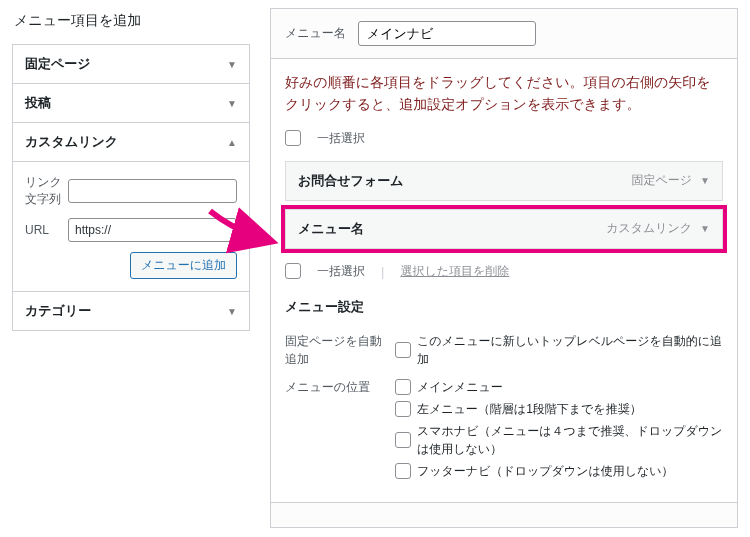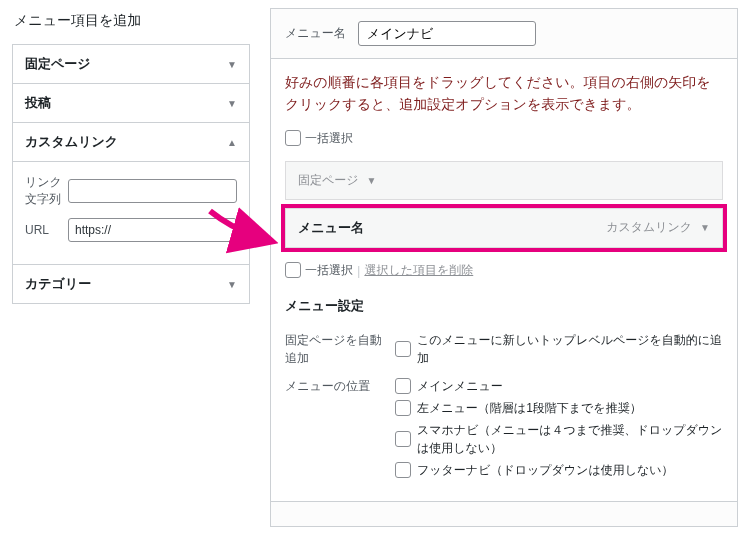--- a/index.html
+++ b/index.html
@@ -74,21 +74,21 @@
   .panel-header label { font-size: 12px; color: #50575e; }
   .menu-name-input {
     width: 178px;
     border: 1px solid #8c8f94;
     border-radius: 3px;
     padding: 4px 8px;
     font-size: 13px;
   }
   .panel-body { padding: 12px 14px; }
   .help-text { font-size: 14px; color: #7f1d1d; line-height: 1.6; margin-bottom: 14px; }
-  .bulk-row { display:flex; align-items:center; gap:4px; margin-bottom: 14px; }
+  .bulk-row { display:flex; align-items:center; gap:16px; margin-bottom: 14px; }
   .chk {
     width: 16px; height: 16px;
     border: 1px solid #8c8f94;
     border-radius: 3px;
     background: #fff;
     flex-shrink:0;
   }
   .bulk-label { font-size: 12px; color: #50575e; }
   .bulk-sep { color: #ccd0d4; }
   .bulk-del { color: #8c8f94; font-size: 12px; text-decoration: underline; }
@@ -156,20 +156,23 @@
         </div>
         <div class="acc-body">
           <div class="form-row">
             <label>リンク文字列</label>
             <input type="text" value="" style="">
           </div>
           <div class="form-row">
             <label>URL</label>
             <input type="text" class="url-input" value="https://" style="">
           </div>
+          <div class="add-btn-row">
+            <button class="btn-secondary">メニューに追加</button>
+          </div>
         </div>
       </div>
       <div class="acc-item">
         <div class="acc-head">
           <span>カテゴリー</span>
           <span class="arrow">▼</span>
         </div>
       </div>
     </div>
   </div>
@@ -185,20 +188,21 @@
       <div class="panel-body">
         <p class="help-text">好みの順番に各項目をドラッグしてください。項目の右側の矢印をクリックすると、追加設定オプションを表示できます。</p>
 
         <div class="bulk-row">
           <span class="chk"></span>
           <span class="bulk-label">一括選択</span>
         </div>
 
         <div class="menu-items">
           <div class="menu-item">
+            <span class="mi-title">お問合せフォーム</span>
             <span class="mi-right">
               <span>固定ページ</span>
               <span class="mi-arrow">▼</span>
             </span>
           </div>
           <div class="menu-item highlight">
             <span class="mi-title">メニュー名</span>
             <span class="mi-right">
               <span>カスタムリンク</span>
               <span class="mi-arrow">▼</span>

